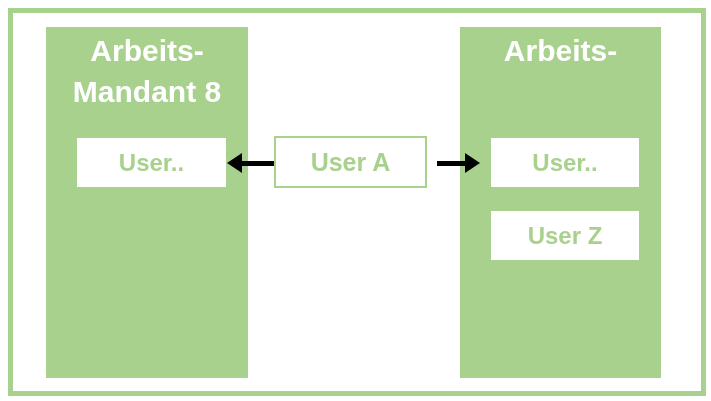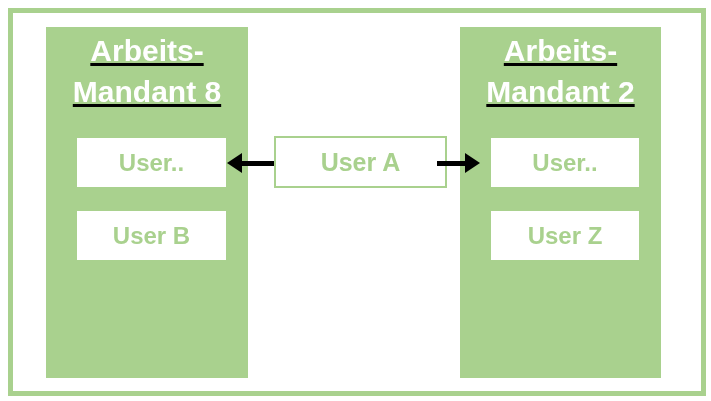--- a/index.html
+++ b/index.html
@@ -24,21 +24,20 @@
     left: 8px; top: 8px;
     width: 698px; height: 388px;
     border: 5px solid var(--green);
     background: transparent;
   }
   .mandant-box {
     position: absolute;
     top: 27px;
     height: 351px;
     background: var(--green);
-    text-decoration: underline;
   }
   .mandant-box.m1 { left: 46px; width: 202px; }
   .mandant-box.m2 { left: 460px; width: 201px; }
   .mandant-title {
     height: 111px;
     padding-top: 3px;
     text-align: center;
     color: var(--white);
     font-size: 30px;
     font-weight: bold;
@@ -57,21 +56,21 @@
     color: var(--green);
     font-size: 24px;
     font-weight: bold;
     display: flex;
     align-items: center;
     justify-content: center;
   }
   .central-user-box {
     position: absolute;
     left: 274px; top: 136px;
-    width: 173px; height: 52px;
+    width: 153px; height: 52px;
     background: var(--white);
     border: 2px solid var(--green);
     color: var(--green);
     font-size: 25px;
     font-weight: bold;
     display: flex;
     align-items: center;
     justify-content: center;
   }
   .arrow {
@@ -106,28 +105,26 @@
 
   <div class="outer-frame"></div>
 
   <div class="mandant-box m1">
     <div class="mandant-title">
       <div>Arbeits-</div>
       <div>Mandant 8</div>
     </div>
     <div class="user-list">
       <div class="user-box">User..</div>
-      <div class="user-box">User B</div>
     </div>
   </div>
 
   <div class="mandant-box m2">
     <div class="mandant-title">
       <div>Arbeits-</div>
-      <div>Mandant 2</div>
     </div>
     <div class="user-list">
       <div class="user-box">User..</div>
       <div class="user-box">User Z</div>
     </div>
   </div>
 
   <div class="central-user-box">User A</div>
 
   <div class="arrow arrow-left">

